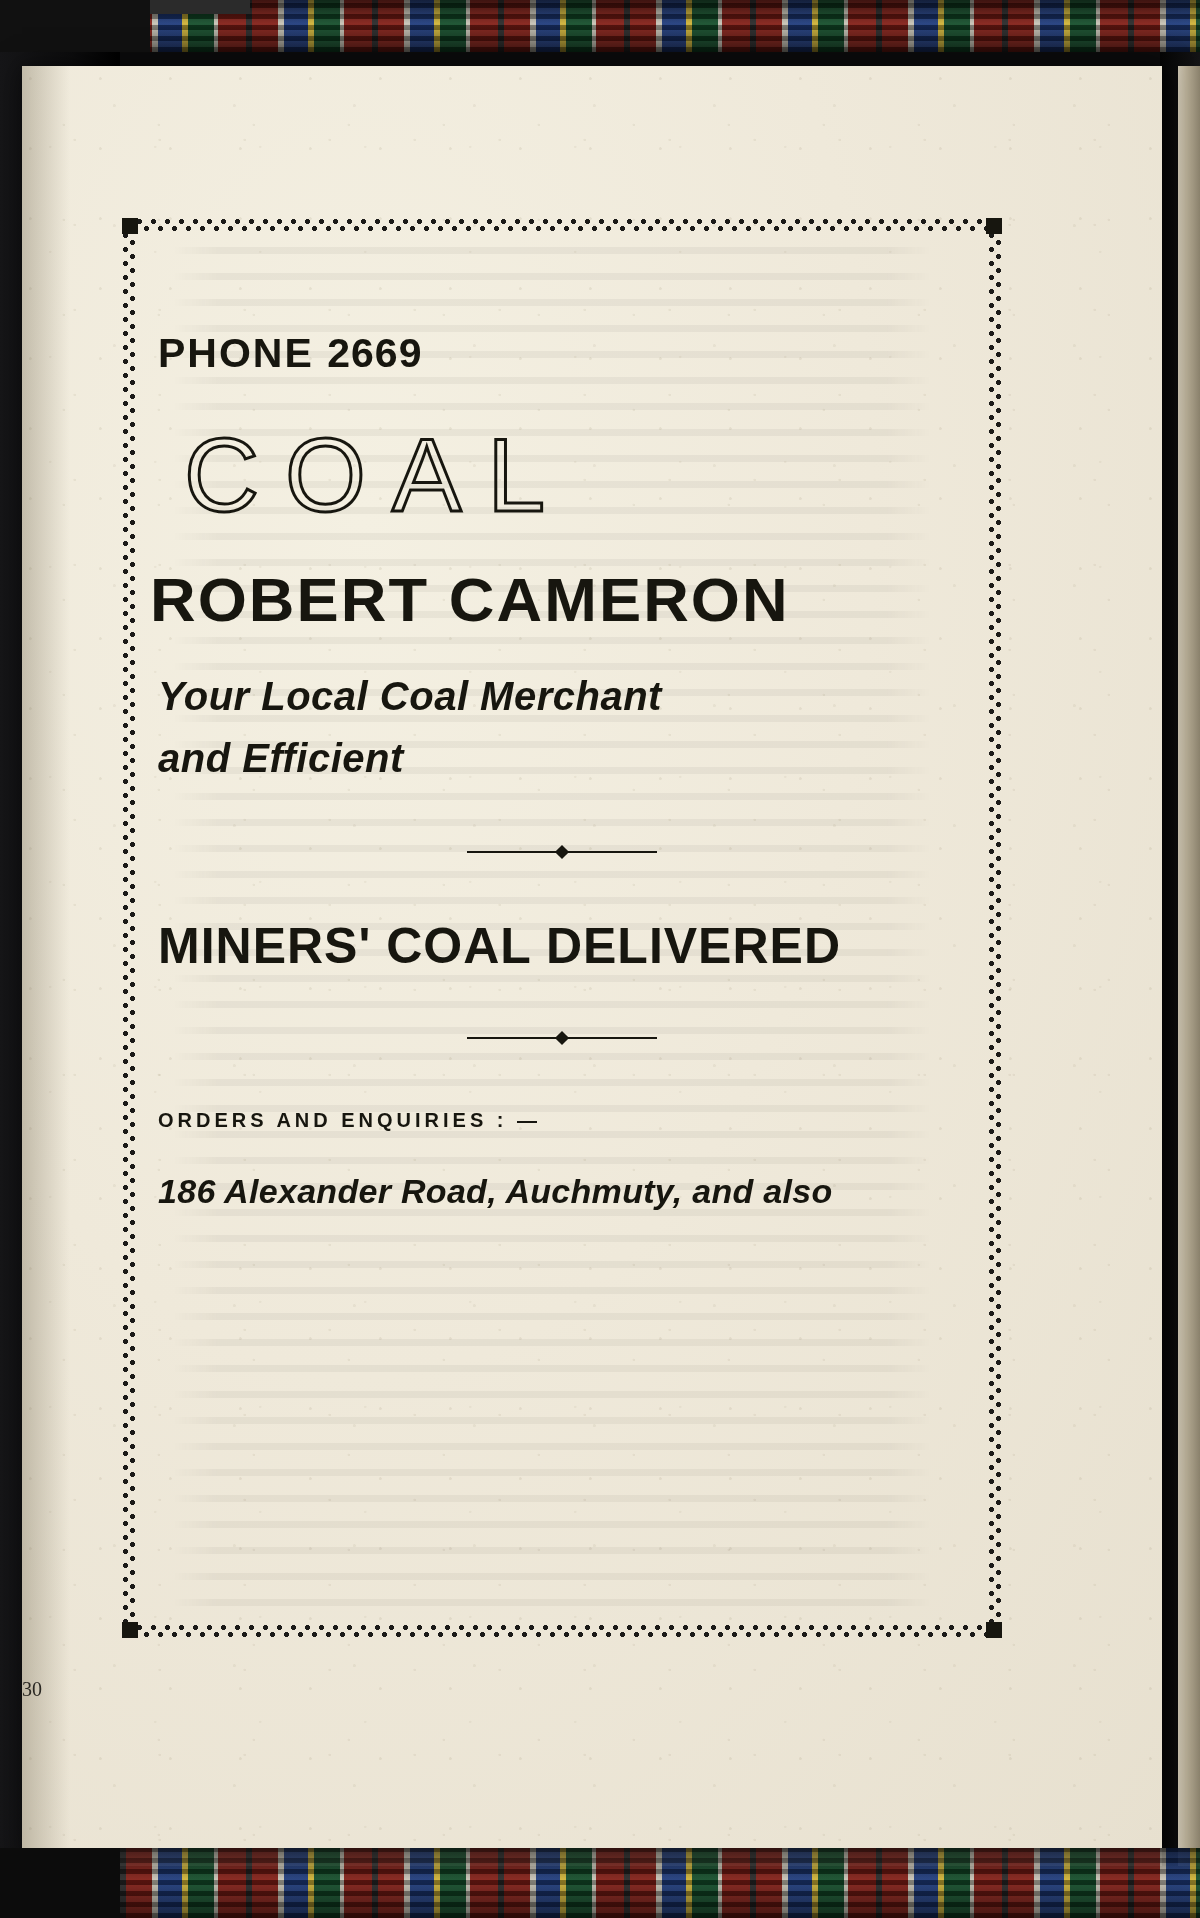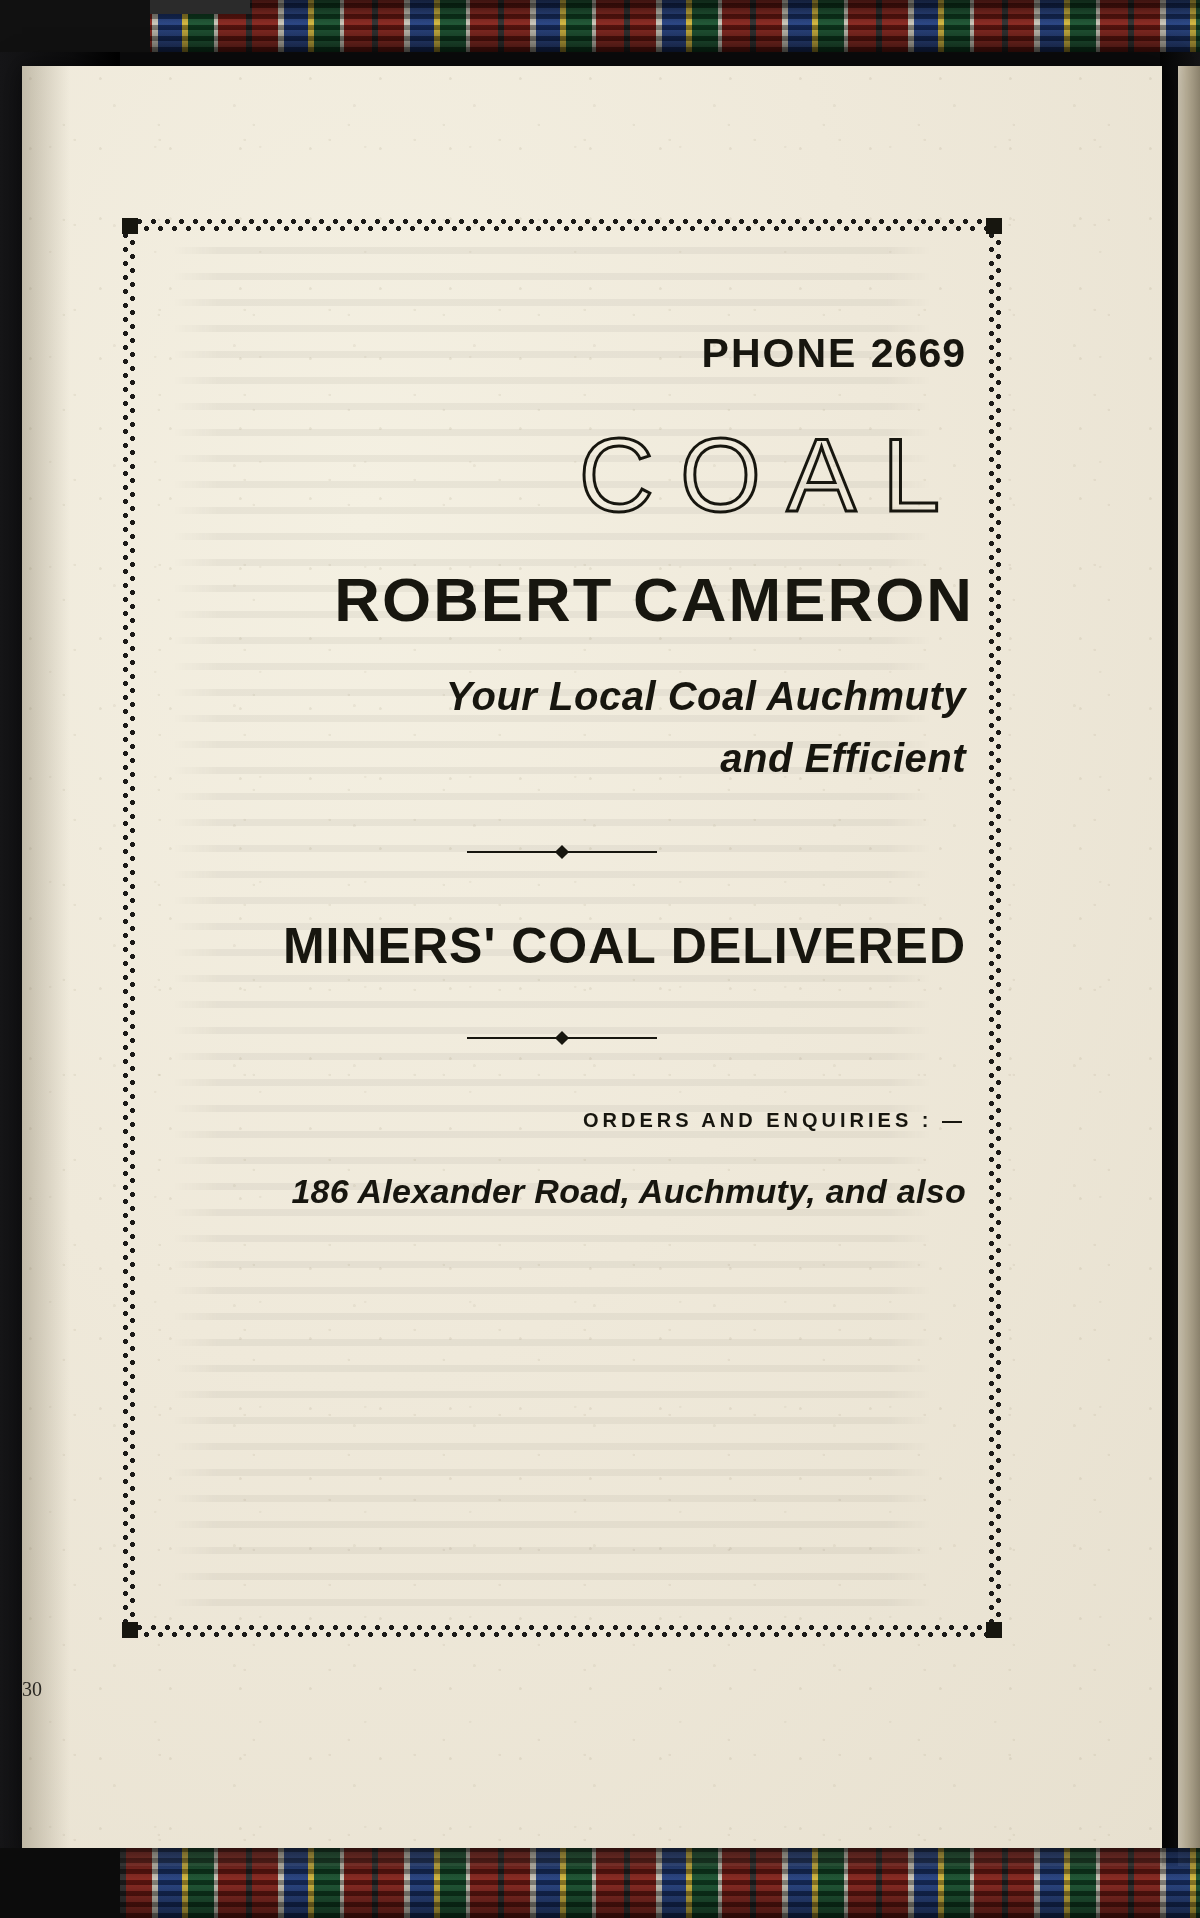--- a/index.html
+++ b/index.html
@@ -183,21 +183,21 @@
   }
   .corner.tl { left:0; top:0; }
   .corner.tr { right:0; top:0; }
   .corner.bl { left:0; bottom:0; }
   .corner.br { right:0; bottom:0; }
 
   
   #ad-content {
     position:absolute;
     left: 36px; right: 36px; top: 34px; bottom: 30px;
-    text-align: right;
+    text-align: left;
     color: #17160f;
   }
 
   .phone {
     font-family: "Liberation Sans", sans-serif;
     font-weight: 700;
     font-size: 41px;
     letter-spacing: 2px;
     margin-top: 78px;
   }
@@ -336,21 +336,21 @@
         <div class="phone">
           <span>PHONE</span>
           <span class="num">2669</span>
         </div>
 
         <div class="coal-outline">COAL</div>
 
         <div class="merchant-name">ROBERT CAMERON</div>
 
         <div class="tagline">
-          <div>Your Local Coal Auchmuty</div>
+          <div>Your Local Coal Merchant</div>
           <div>and Efficient</div>
         </div>
 
         <div class="rule"></div>
 
         <div class="headline">MINERS' COAL DELIVERED</div>
 
         <div class="rule"></div>
 
         <div class="orders-label">ORDERS AND ENQUIRIES : —</div>

